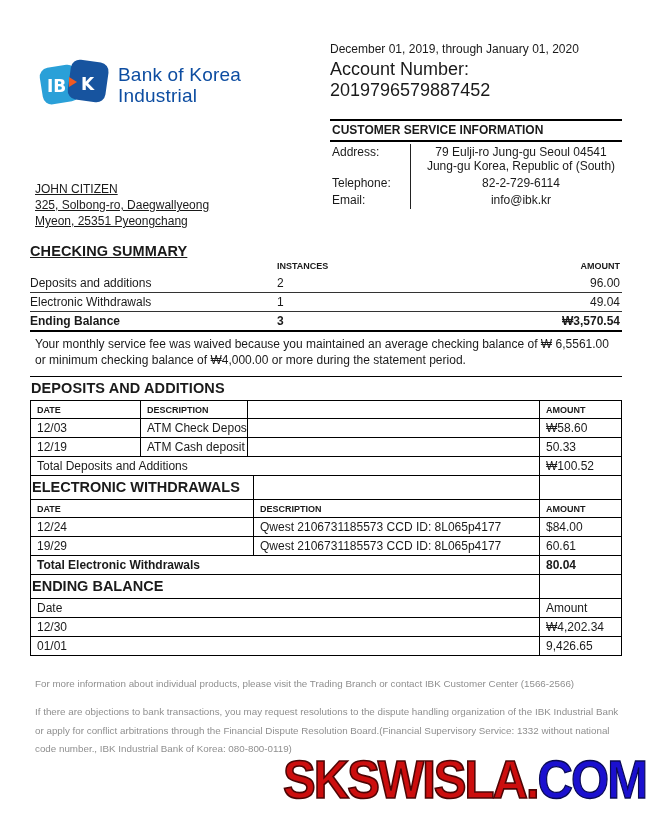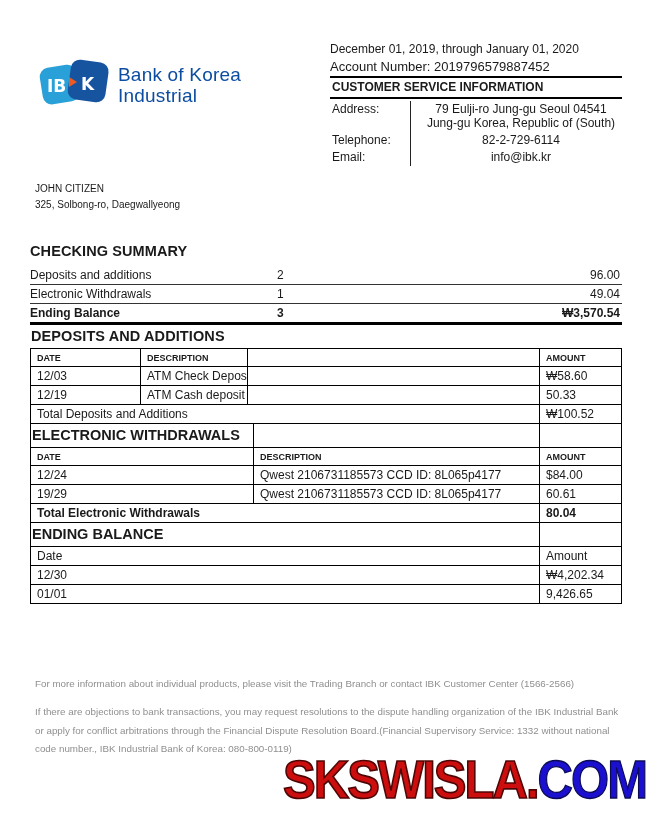--- a/index.html
+++ b/index.html
@@ -9,31 +9,31 @@
     font-family: "Liberation Sans", sans-serif;
     color: #1a1a1a; overflow: hidden;
   }
   
   .logo { position: absolute; left: 38px; top: 56px; display: flex; align-items: center; }
   .logo-mark { width: 72px; height: 58px; }
   .logo-text { margin-left: 8px; color: #0d4da1; font-size: 19px; line-height: 21px; letter-spacing: 0.2px; }
   
   .header-right { position: absolute; left: 330px; top: 42px; width: 292px; font-size: 12px; }
   .period-line { margin-bottom: 3px; }
-  .account-line { margin-bottom: 2px; font-size: 13px; }
+  .account-line { margin-bottom: 18px; font-size: 18px; }
   .csi-title { border-top: 2.5px solid #000; border-bottom: 2.5px solid #000; font-weight: bold; font-size: 12px; padding: 2px 2px 3px; }
   .csi-table { display: grid; grid-template-columns: 80px 1fr; padding-top: 2px; }
   .csi-label { padding: 1px 0 2px 2px; }
   .csi-value { border-left: 1.5px solid #222; padding: 1px 0 2px 9px; text-align: center; }
   
-  .customer { position: absolute; left: 35px; top: 181px; font-size: 10px; line-height: 16px; }
+  .customer { position: absolute; left: 35px; top: 181px; font-size: 12px; line-height: 16px; text-decoration: underline; }
   
   .main { position: absolute; left: 30px; top: 243px; width: 592px; }
   .section-heading { font-size: 14.5px; font-weight: bold; letter-spacing: 0.1px; }
-  .sum-title { margin-bottom: 7px; }
+  .sum-title { margin-bottom: 2px; text-decoration: underline; }
   .sum-head { position: relative; height: 13px; font-size: 9px; font-weight: bold; }
   .sum-head .inst { position: absolute; left: 247px; top: 0; }
   .sum-head .amt { position: absolute; right: 2px; top: 0; }
   .sum-row { display: grid; grid-template-columns: 247px 1fr auto; font-size: 12px; padding: 2px 2px 2px 0; align-items: baseline; }
   .sum-row .sum-amt { text-align: right; }
   .sum-row.b { font-weight: bold; }
   .sum-row.u { border-bottom: 1.2px solid #333; }
   .sum-row.end { border-bottom: 2.5px solid #000; }
   .note { font-size: 12px; line-height: 15.5px; padding: 5px 2px 8px 5px; }
   .dep-title { border-top: 1.2px solid #000; padding: 3px 0 4px 1px; }
@@ -92,40 +92,46 @@
       <div class="csi-value">82-2-729-6114</div>
       <div class="csi-label">Email:</div>
       <div class="csi-value">info@ibk.kr</div>
     </div>
   </div>
 </div>
 
 <div class="customer">
   <div>JOHN CITIZEN</div>
   <div>325, Solbong-ro, Daegwallyeong</div>
+  <div>Myeon, 25351 Pyeongchang</div>
 </div>
 
 <div class="main">
 
   <div class="section-heading sum-title">CHECKING SUMMARY</div>
+  <div class="sum-head">
+    <span class="inst">INSTANCES</span>
+    <span class="amt">AMOUNT</span>
+  </div>
   <div class="sum-row u">
     <span>Deposits and additions</span>
     <span>2</span>
     <span class="sum-amt">96.00</span>
   </div>
   <div class="sum-row u">
     <span>Electronic Withdrawals</span>
     <span>1</span>
     <span class="sum-amt">49.04</span>
   </div>
   <div class="sum-row b end">
     <span>Ending Balance</span>
     <span>3</span>
     <span class="sum-amt">₩3,570.54</span>
   </div>
+  <div class="note">Your monthly service fee was waived because you maintained an average checking balance of ₩ 6,5561.00 or minimum checking balance of ₩4,000.00 or more during the statement period.</div>
 
   <div class="section-heading dep-title">DEPOSITS AND ADDITIONS</div>
   <table>
     <colgroup>
         <col style="width:110px">
         <col style="width:107px">
         <col>
         <col style="width:82px">
       </colgroup>
     <tbody>

